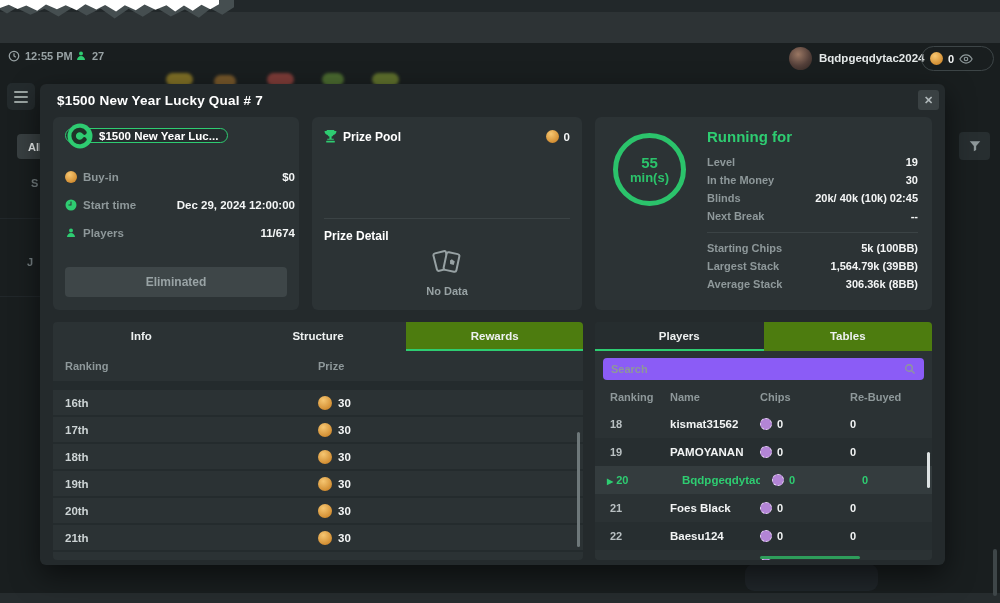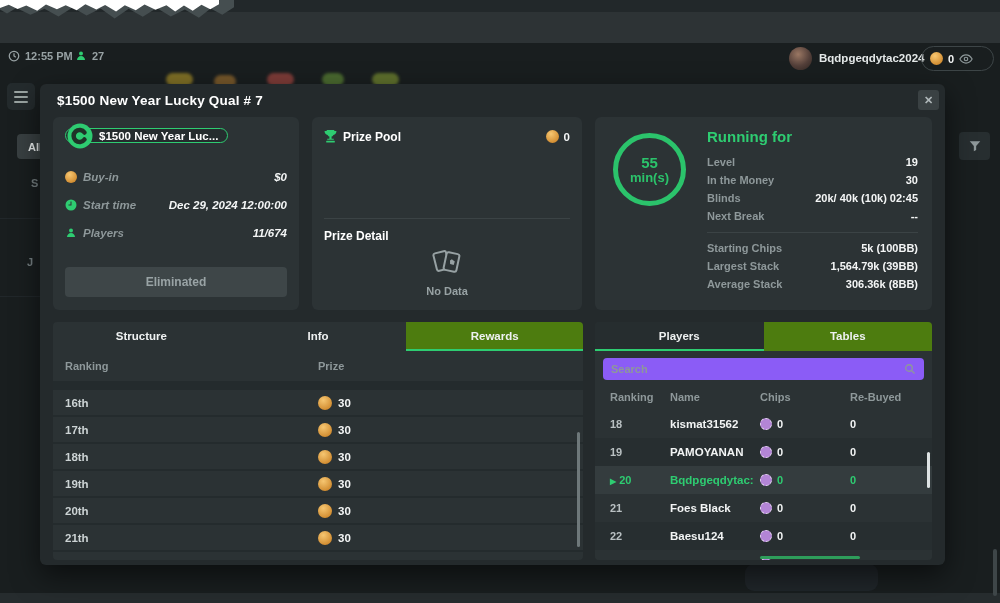--- a/index.html
+++ b/index.html
@@ -62,21 +62,21 @@
 
   .card { position:absolute; background:#2c3335; border-radius:6px; }
   .card-info   { left:13px;  top:33px; width:246px; height:193px; }
   .card-prize  { left:272px; top:33px; width:270px; height:193px; }
   .card-status { left:555px; top:33px; width:337px; height:193px; }
 
   .pill { position:absolute; left:12px; top:11px; height:15px; width:163px; border:1.5px solid #2ecc71;
           border-radius:16px; background:#252c2e; display:flex; align-items:center; cursor:pointer; }
   .pill-text { margin-left:6px; color:#ffffff; font-size:11.5px; white-space:nowrap; }
 
-  .info-rows { position:absolute; left:12px; right:12px; top:46px;font-style:italic; }
+  .info-rows { position:absolute; left:12px; right:4px; top:46px; }
   .kv { height:28px; display:flex; align-items:center; justify-content:space-between; }
   .kv .k { display:flex; align-items:center; gap:6px; color:#8e989a; font-size:11.5px; }
   .kv .v { color:#f4f6f6; font-size:11.5px; }
 
   .eliminated { position:absolute; left:12px; right:12px; top:150px; height:30px; background:#3e4648;
                 border-radius:4px; color:#99a3a5; font-size:12px; display:flex; align-items:center;
                 justify-content:center; cursor:pointer; }
 
   .prize-head { position:absolute; left:12px; right:12px; top:12px; display:flex; align-items:center; justify-content:space-between; }
   .prize-head .lft { display:flex; align-items:center; gap:6px; color:#ffffff; font-size:12px; }
@@ -128,21 +128,21 @@
   .pc2 { width:90px; }
   .pc3 { width:90px; display:flex; align-items:center; gap:5px; }
   .pc4 { flex:1; }
   .prow { height:28px; display:flex; align-items:center; font-size:11px; }
   .prow.even { background:#2b3234; }
   .prow.odd  { background:#272e30; }
   .prow .pc1 { color:#b9c0c2; }
   .prow .pc2 { color:#f2f4f4; font-size:11.5px; white-space:nowrap; overflow:hidden; }
   .prow .pc3, .prow .pc4 { color:#f2f4f4; }
   .prow.me { background:#343c3e; }
-  .prow.me .pc1, .prow.me .pc2, .prow.me .pc3, .prow.me .pc4 { color:#2ecc71; }
+  .prow.me .pc1, .prow.me .pc2, .prow.me .pc3, .prow.me .pc4 { color:#2ecc71;padding-left:12px; }
   .me-marker { font-size:8px; margin-right:3px; }
   .chip { display:inline-block; width:12px; height:12px; border-radius:50%; background:#b385d6;
           border:1.5px dashed #e9d8f6; flex:none; }
 
   .vscroll-l { position:absolute; right:3px; top:110px; width:3px; height:115px; background:#6e787a; border-radius:2px; cursor:pointer; }
   .vscroll-r { position:absolute; right:2px; top:130px; width:3px; height:36px; background:#dde2e3; border-radius:2px; cursor:pointer; }
   .hscroll-r { position:absolute; left:165px; bottom:1px; width:100px; height:3px; background:#2e9e5b; border-radius:2px; cursor:pointer; }
 </style>
 </head>
 <body>
@@ -310,22 +310,22 @@
         </div>
         <div class="srow">
           <span class="k">Average Stack</span>
           <span class="v">306.36k (8BB)</span>
         </div>
       </div>
     </div>
 
     <div class="panel panel-left">
       <div class="tabs">
+        <div class="tab">Info</div>
         <div class="tab">Structure</div>
-        <div class="tab">Info</div>
         <div class="tab lit active">Rewards</div>
       </div>
       <div class="thead-l">
         <span class="c1">Ranking</span>
         <span class="c2">Prize</span>
       </div>
       <div class="gap-l"></div>
 
       <div class="rrow">
         <span class="c1">16th</span>

